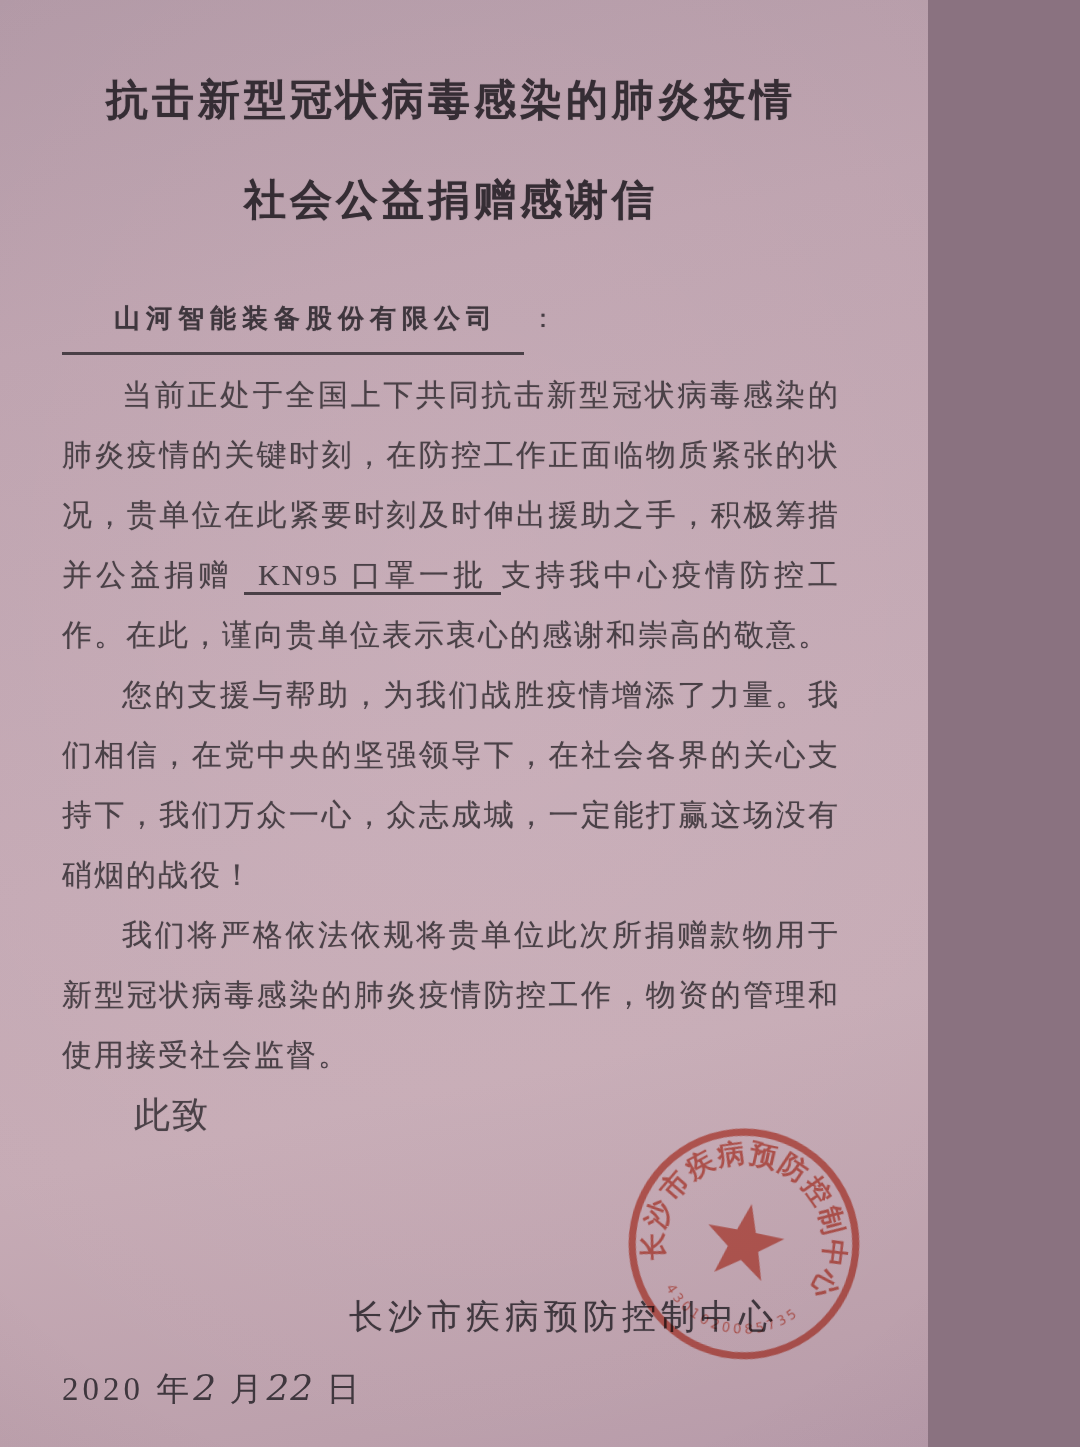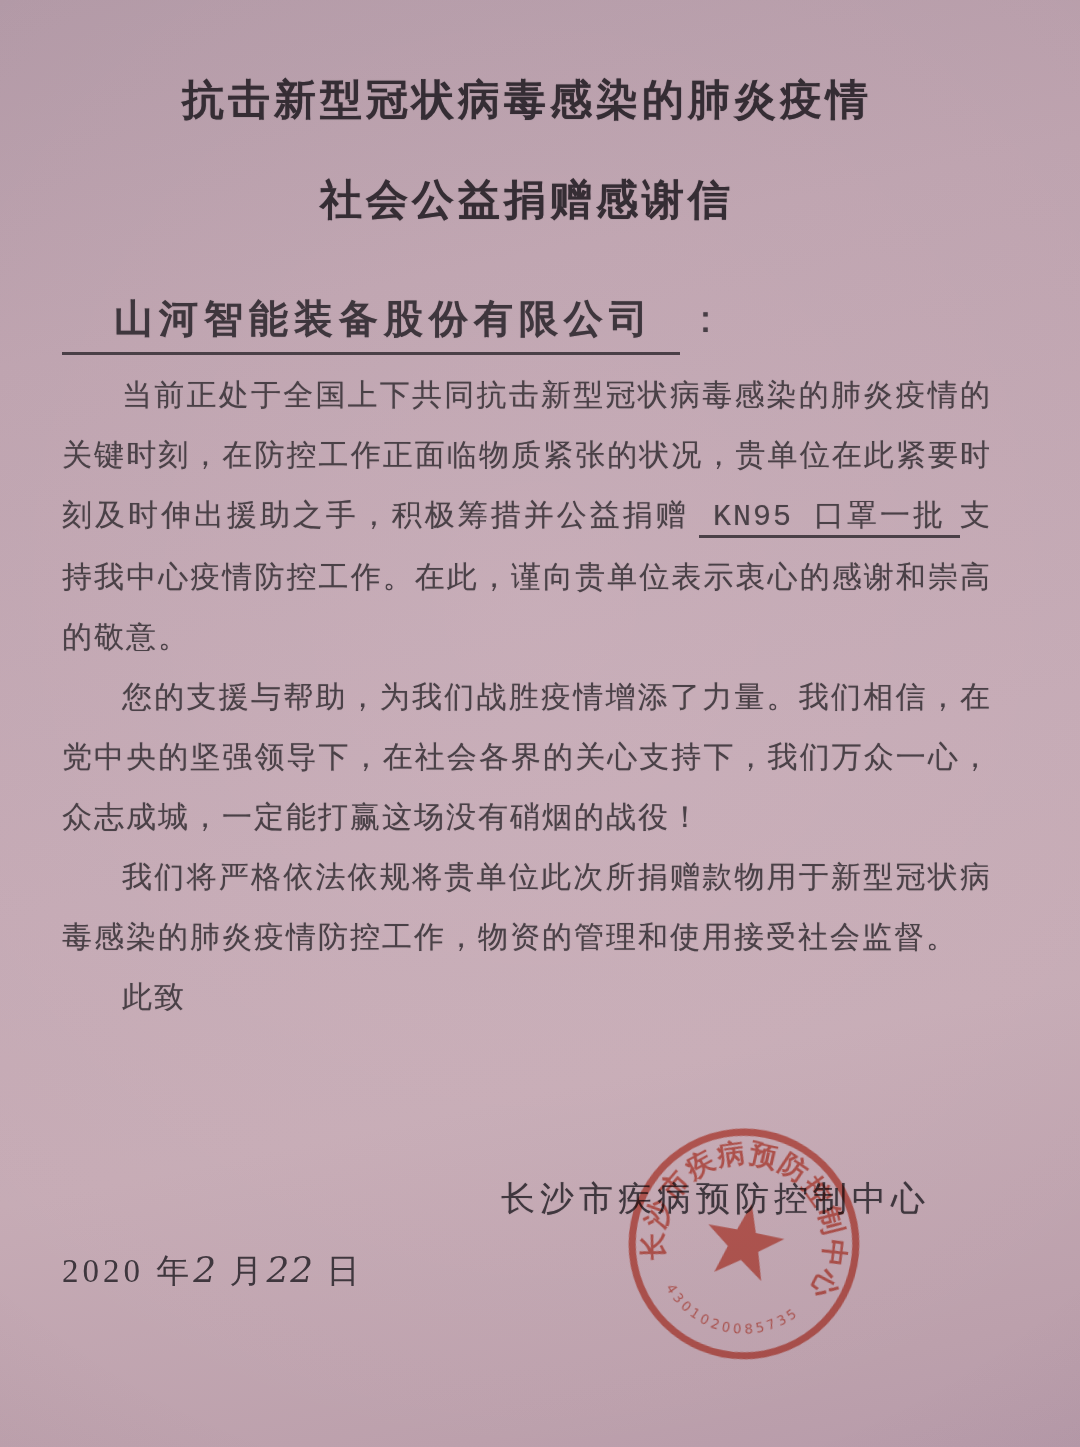--- a/index.html
+++ b/index.html
@@ -2,62 +2,61 @@
 <html><head>
 <meta charset="utf-8">
 <style>
   html,body{margin:0;padding:0;}
   body{
     width:1080px;height:1447px;overflow:hidden;
     font-family:"Liberation Serif","DejaVu Serif",serif;
     background:#8a7280;
   }
   .paper{
-    position:relative;width:1080px;height:1447px;
+    position:relative;width:928px;height:1447px;
     background:
       radial-gradient(ellipse 140% 110% at 50% 42%, rgba(255,235,242,0.10) 0%, rgba(0,0,0,0) 55%, rgba(58,34,50,0.16) 100%),
       linear-gradient(168deg,#b299a6 0%,#bda2ae 22%,#c4a9b4 55%,#c6abb5 72%,#bca0ac 92%,#b79baa 100%);
   }
   .letter{
     position:relative;
     padding:0 88px 0 62px;
     color:#453c43;
   }
   .title{
     text-align:center;font-weight:bold;color:#352d34;
     font-size:42px;line-height:52px;letter-spacing:4px;
     text-shadow:0 0 1px rgba(53,45,52,0.55);
   }
   .title-1{padding-top:74px;}
   .title-2{margin-top:48px;}
   .salutation{
-    margin-top:62px;line-height:62px;font-size:39px;color:#473e45;
+    margin-top:62px;line-height:62px;font-size:26px;color:#473e45;
     text-shadow:0 0 1px rgba(60,50,58,0.4);
   }
   .recipient-underline{
     display:inline-block;
     padding:0 26px 2px 52px;
     border-bottom:3px solid #4a4047;
     font-weight:600;letter-spacing:6px;color:#3e363d;
   }
   .salutation .colon{margin-left:6px;}
   .body-text{
     margin-top:10px;
     font-size:30px;line-height:60px;letter-spacing:2px;
     color:#4a4147;text-align:justify;
     text-shadow:0 0 1px rgba(64,54,62,0.35);
   }
   .body-text p{margin:0;text-indent:2em;}
   .donation-underline{
     border-bottom:3px solid #4a4047;
     padding:0 14px 1px 14px;
     white-space:nowrap;
-    font-family:Liberation Mono, monospace;
   }
-  .closing-line{margin:0;text-indent:2em;font-size:30px;line-height:60px;color:#4a4147;}
+  .closing-line{margin:0;text-indent:2em;font-size:36px;line-height:60px;color:#4a4147;}
   .sign-line{
     margin-top:140px;text-align:right;padding-right:62px;
     font-size:34px;line-height:64px;letter-spacing:5px;color:#3f373e;
     text-shadow:0 0 1px rgba(60,50,58,0.4);
   }
   .date-line{
     margin-top:8px;padding-right:117px;
     font-size:33px;line-height:62px;letter-spacing:4px;color:#3f373e;
   }
   .handwritten{

